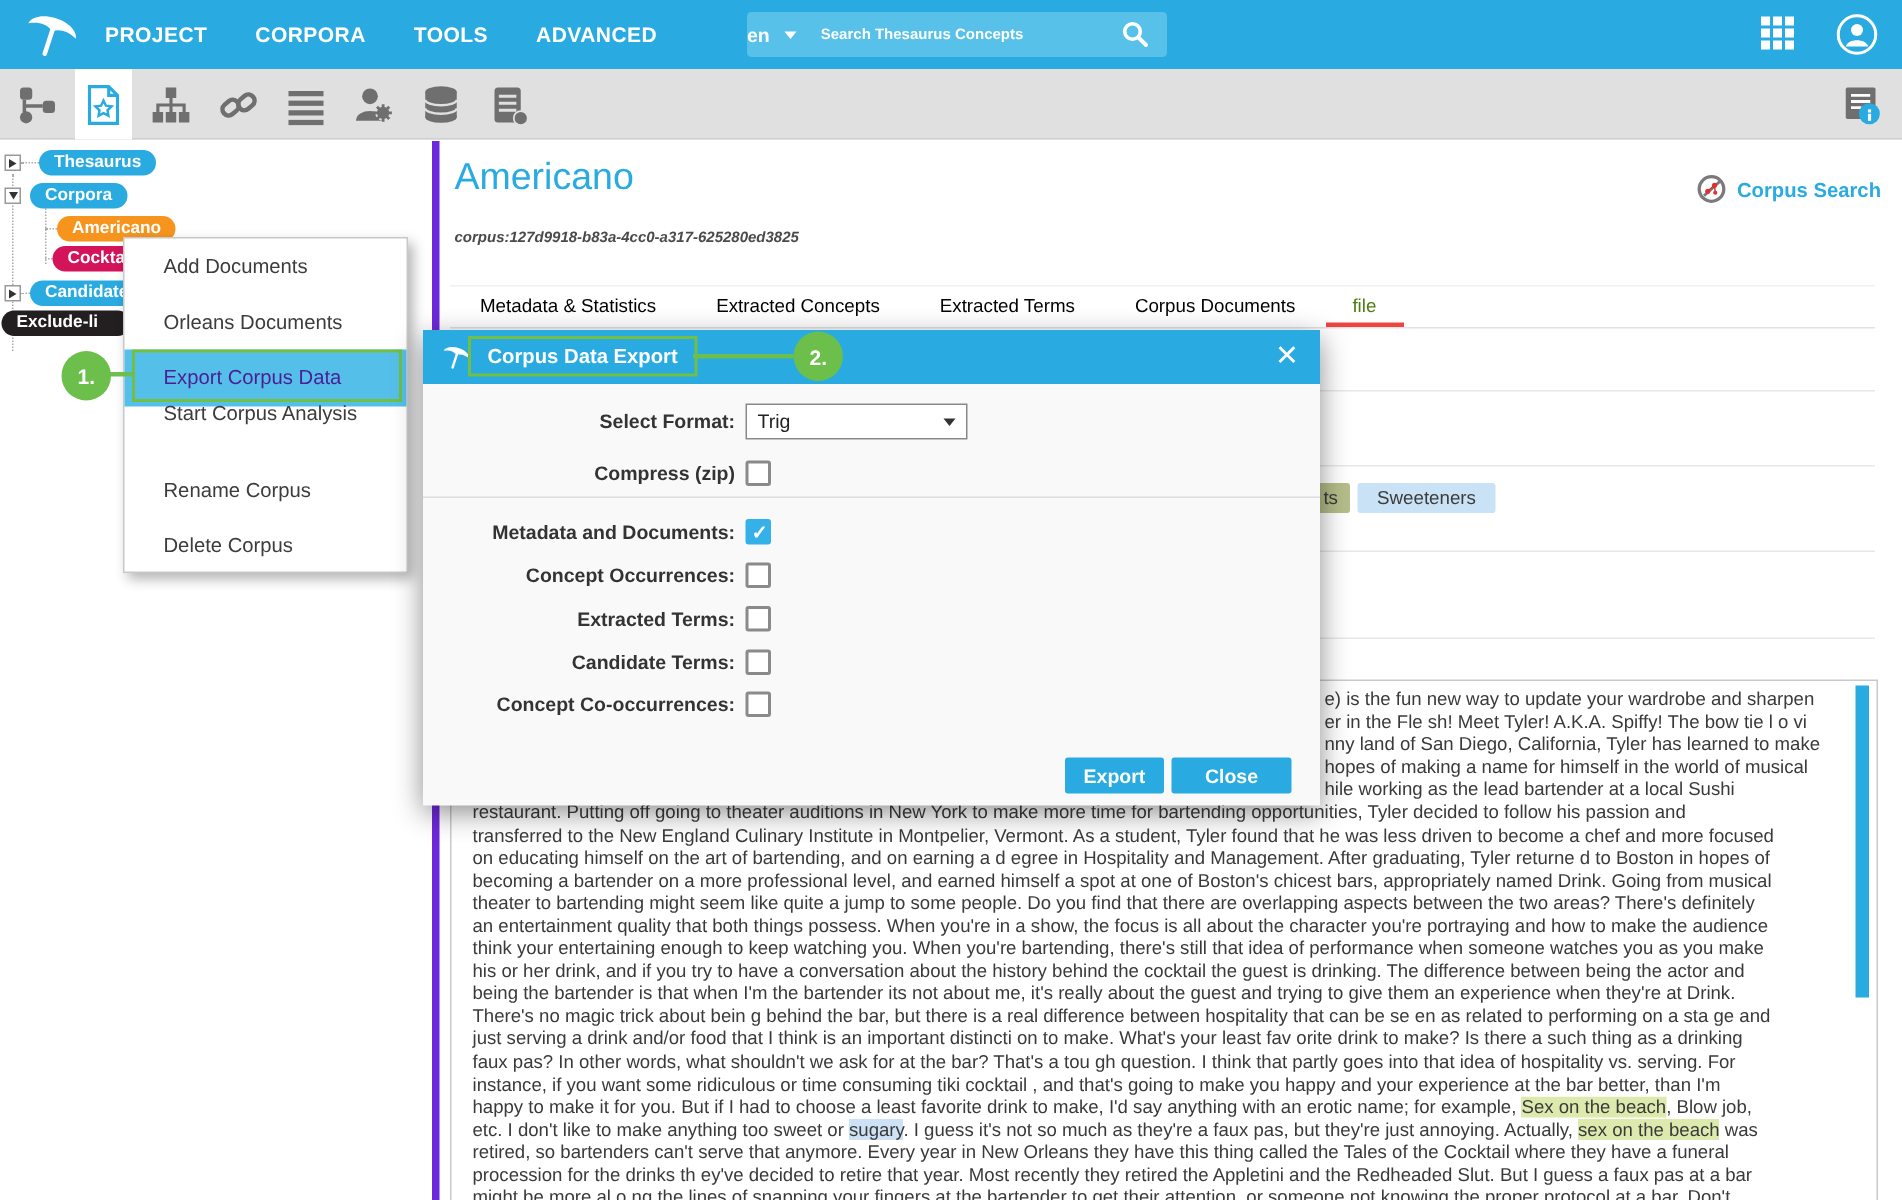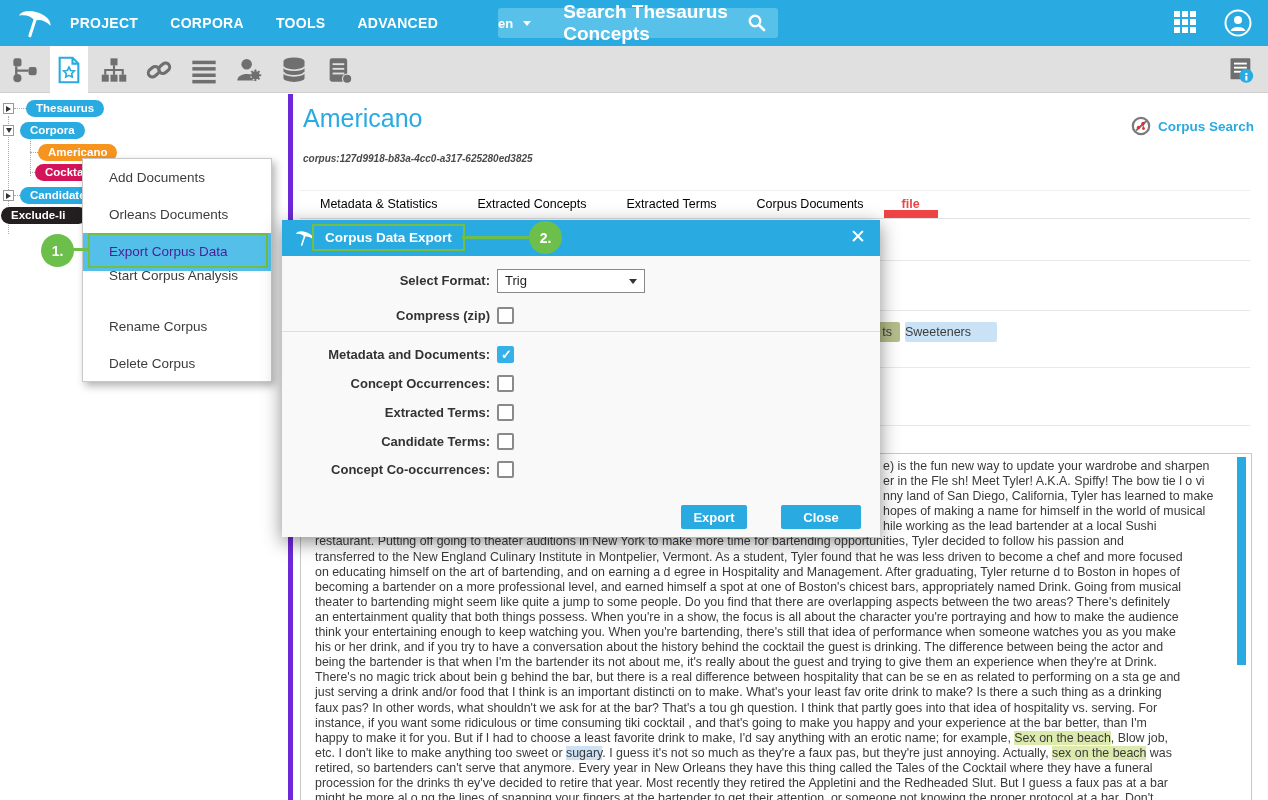--- a/index.html
+++ b/index.html
@@ -9,21 +9,21 @@
   
   .hdr{position:absolute;left:0;top:0;width:1268px;height:46px;background:#29abe2;z-index:4;}
   .hdr .logo{position:absolute;left:12px;top:3px;width:44px;height:40px;}
   .hdr-nav{position:absolute;left:70px;top:0;height:46px;display:flex;align-items:center;gap:32px;}
   .hdr-nav span{color:#fff;font-size:14px;font-weight:bold;letter-spacing:.3px;cursor:pointer;}
   .searchbox{position:absolute;left:498px;top:8px;width:280px;height:30px;background:#57c1ea;
              border-radius:3px;display:flex;align-items:center;color:#fff;}
   .searchbox .lang{font-size:13px;font-weight:bold;}
   .caret-dn{width:0;height:0;border-left:4px solid transparent;border-right:4px solid transparent;
             border-top:5px solid #fff;margin-left:10px;}
-  .searchbox .ph{margin-left:32px;font-size:19px;font-weight:bold;flex:1;}
+  .searchbox .ph{margin-left:16px;font-size:10px;font-weight:bold;flex:1;}
   .searchbox svg{margin-right:10px;}
   .gridicon{position:absolute;left:1174px;top:11px;width:24px;height:24px;display:grid;
             grid-template-columns:repeat(3,6px);grid-template-rows:repeat(3,6px);gap:2px;cursor:pointer;}
   .gridicon i{background:#fff;display:block;}
   .avatar{position:absolute;left:1224px;top:9px;cursor:pointer;}
   
   .tbar{position:absolute;left:0;top:46px;width:1268px;height:47px;background:#e0e0e0;
         border-bottom:1px solid #cfcfcf;z-index:4;}
   .tbtn{position:absolute;top:10px;width:28px;height:28px;cursor:pointer;}
   .tactive{position:absolute;left:50px;top:0;width:38px;height:47px;background:#fff;}
@@ -40,24 +40,24 @@
   .dot-h{position:absolute;height:0;border-top:1px dotted #aaa;}
   
   .content{position:absolute;left:294px;top:94px;width:974px;height:706px;background:#fff;z-index:1;}
   .page-title{position:absolute;left:9px;top:10px;font-size:25px;color:#29abe2;}
   .corpus-id{position:absolute;left:9px;top:59px;font-size:10px;font-style:italic;font-weight:bold;color:#4a4a4a;}
   .corpus-search{position:absolute;right:14px;top:22px;display:flex;align-items:center;gap:6px;cursor:pointer;}
   .corpus-search span{color:#29abe2;font-size:13.5px;font-weight:bold;}
   .tabs{position:absolute;left:6px;top:96px;width:950px;height:29px;display:flex;
         border-top:1px solid #f0f0f0;border-bottom:1px solid #e2e2e2;}
   .tab{padding:0 20px;line-height:27px;font-size:12.5px;color:#000000;cursor:pointer;white-space:nowrap;}
-  .tab.active{color:#ef4444;font-weight:bold;border-bottom:8px solid #ef4444;}
+  .tab.active{color:#4d7c0f;font-weight:normal;border-bottom:3px solid #ef4444;}
   .rowline{position:absolute;left:6px;width:950px;height:0;border-top:1px solid #e8e8e8;}
   .tag{position:absolute;height:20px;border-radius:2px;font-size:12.5px;line-height:20px;
-       color:#3c3c3c;cursor:pointer;}
+       color:#3c3c3c;text-align:center;cursor:pointer;}
   
   .docbox{position:absolute;left:300px;top:453px;width:952px;height:355px;border:1px solid #c9c9c9;
           background:#fff;overflow:hidden;z-index:1;}
   .doclines{position:absolute;left:0;top:5px;width:100%;}
   .doc-line{padding-left:14px;white-space:nowrap;font-size:12.4px;line-height:15.1px;color:#3a3a3a;overflow:hidden;}
   .doc-line.partial{padding-left:582px;}
   .hl-green{background:#dcebad;}
   .hl-blue{background:#cde3f5;}
   .scrollthumb{position:absolute;right:5px;top:3px;width:9px;height:208px;background:#29abe2;cursor:pointer;}
   
@@ -371,19 +371,19 @@
       <span class="cb"></span>
     </div>
     <div class="mrow" style="top:210px">
       <span class="mlabel">Candidate Terms:</span>
       <span class="cb"></span>
     </div>
     <div class="mrow" style="top:238px">
       <span class="mlabel">Concept Co-occurrences:</span>
       <span class="cb"></span>
     </div>
-    <button class="mbtn" style="left:399px;width:66px">Export</button>
+    <button class="mbtn" style="left:428px;width:66px">Export</button>
     <button class="mbtn" style="left:499px;width:80px">Close</button>
   </div>
   <div class="annline z12" style="left:462px;top:236px;width:67px"></div>
   <div class="anncircle z12" style="left:529px;top:221px">2.</div>
 
 </div>
 
 </body></html>

